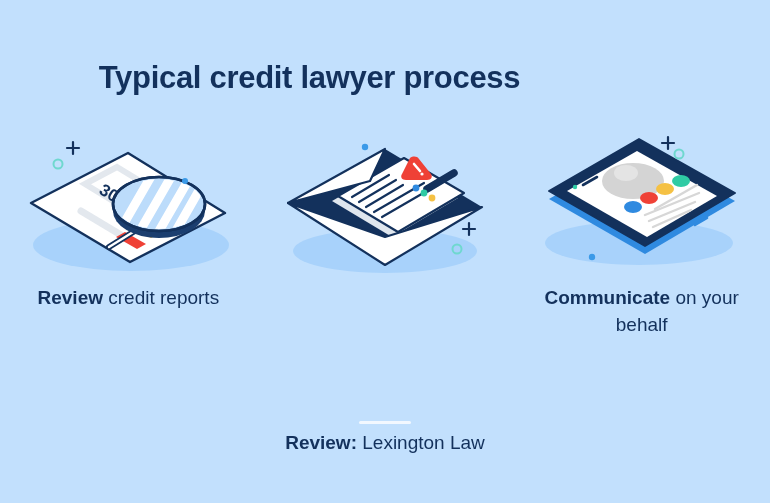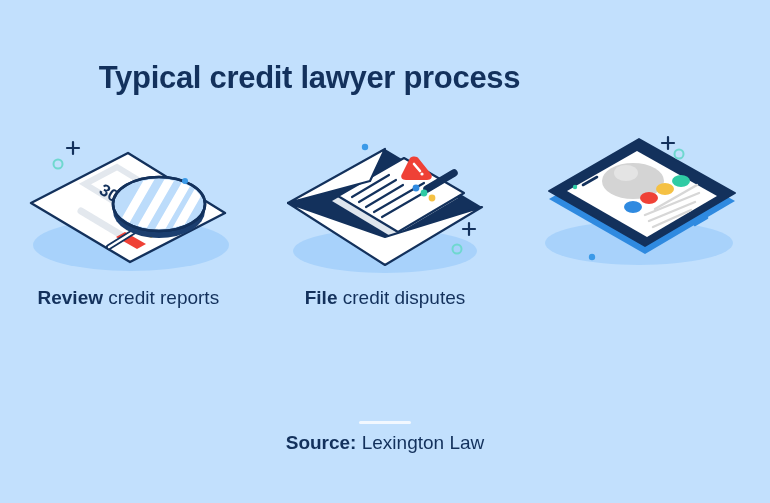--- a/index.html
+++ b/index.html
@@ -180,23 +180,20 @@
 
           <path d="M18 78 L115 24 L100 56 Z" fill="#ffffff" stroke="#13315c" stroke-width="2.2" stroke-linejoin="round"></path>
 
           <circle cx="95" cy="22" r="3.2" fill="#3b9ae8"></circle>
           <g>
             <path d="M199 98 L199 110 M193 104 L205 104" stroke="#13315c" stroke-width="2.2" stroke-linecap="round"></path>
           </g>
           <circle cx="187" cy="124" r="4.5" fill="none" stroke="#6fd8cf" stroke-width="2"></circle>
         </svg>
       </div>
-      <div class="caption">
-        <b>File</b><span> credit disputes</span>
-      </div>
     </div>
 
     <div class="column">
       <div class="art">
         <svg viewBox="0 0 230 160" xmlns="http://www.w3.org/2000/svg">
 
           <ellipse cx="112" cy="118" rx="94" ry="22" fill="#a8d2fb"></ellipse>
 
           <path d="M22 74 L112 22 L208 76 L118 129 Z" fill="#2f8ae0"></path>
 
@@ -223,22 +220,25 @@
 
           <path d="M168 100 L180 93" stroke="#2f8ae0" stroke-width="2.6" stroke-linecap="round"></path>
 
           <g>
             <path d="M141 12 L141 24 M135 18 L147 18" stroke="#13315c" stroke-width="2.2" stroke-linecap="round"></path>
           </g>
           <circle cx="152" cy="29" r="4.5" fill="none" stroke="#6fd8cf" stroke-width="2"></circle>
           <circle cx="65" cy="132" r="3.2" fill="#3b9ae8"></circle>
         </svg>
       </div>
+      <div class="caption">
+        <b>Communicate</b><span> on your behalf</span>
+      </div>
     </div>
 
   </div>
 
   <div class="source-rule"></div>
   <div class="source">
-    <b>Source:</b><span> Lexington Law</span>
+    <b>Review:</b><span> Lexington Law</span>
   </div>
 
 </div>
 
 </body></html>

